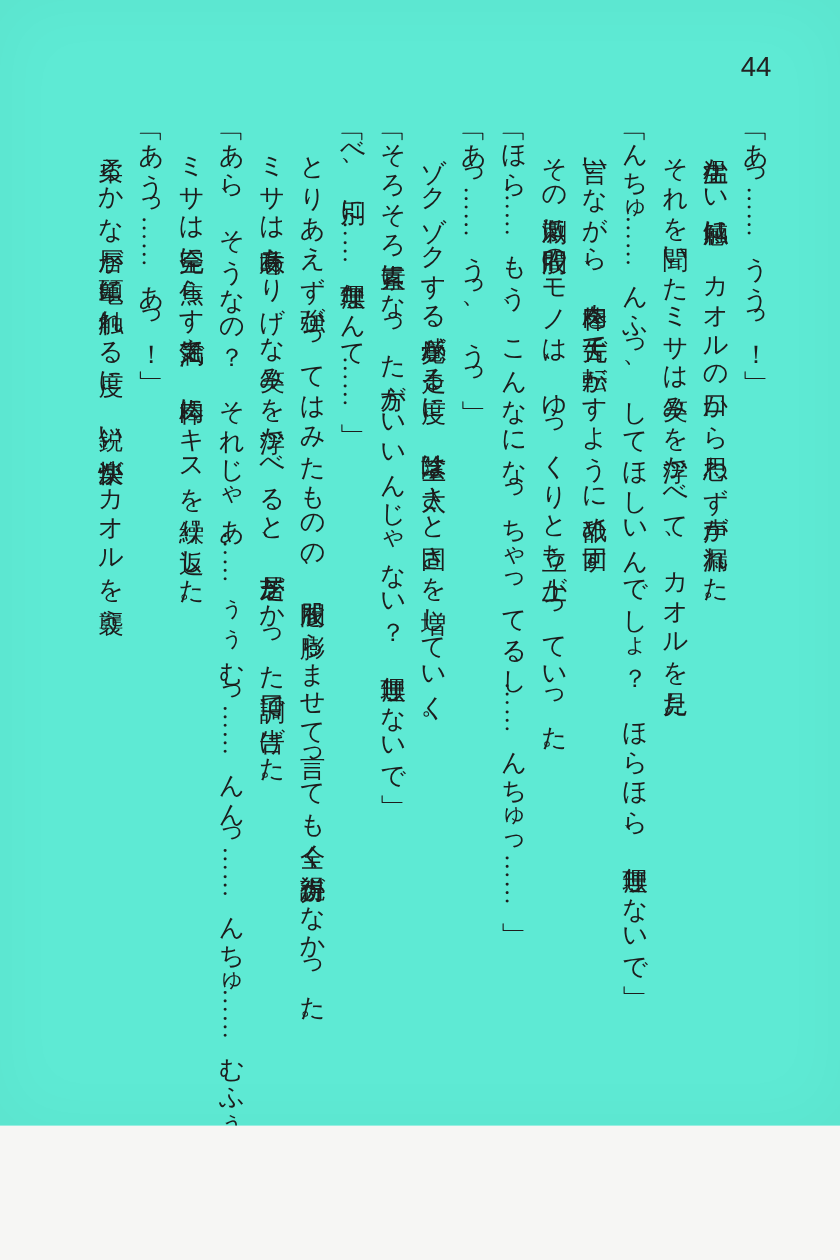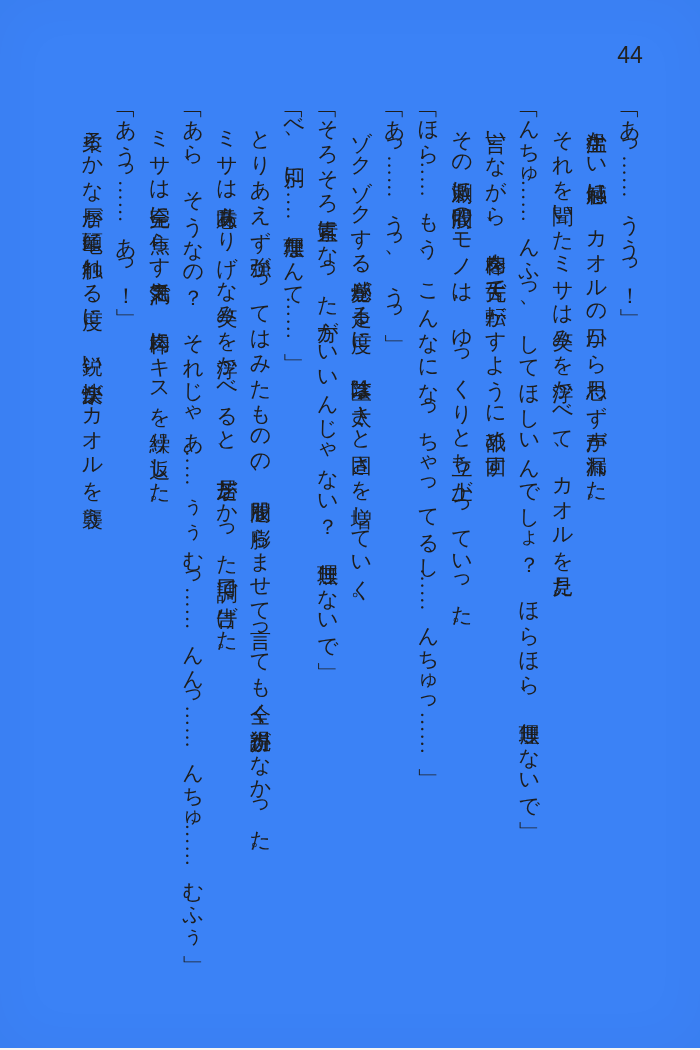--- a/index.html
+++ b/index.html
@@ -7,22 +7,22 @@
   html, body {
     width: 700px;
     height: 1050px;
     background: #f6f6f4;
     font-family: "Liberation Serif", "DejaVu Serif", serif;
   }
 
   .page {
     position: relative;
     width: 700px;
-    height: 1048px;
-    background: #3b82f6;
+    height: 938px;
+    background: #5eead4;
     overflow: hidden;
   }
 
   
   .page::after {
     content: "";
     position: absolute;
     inset: 0;
     pointer-events: none;
     box-shadow: inset 0 0 60px rgba(0,0,0,0.03);

